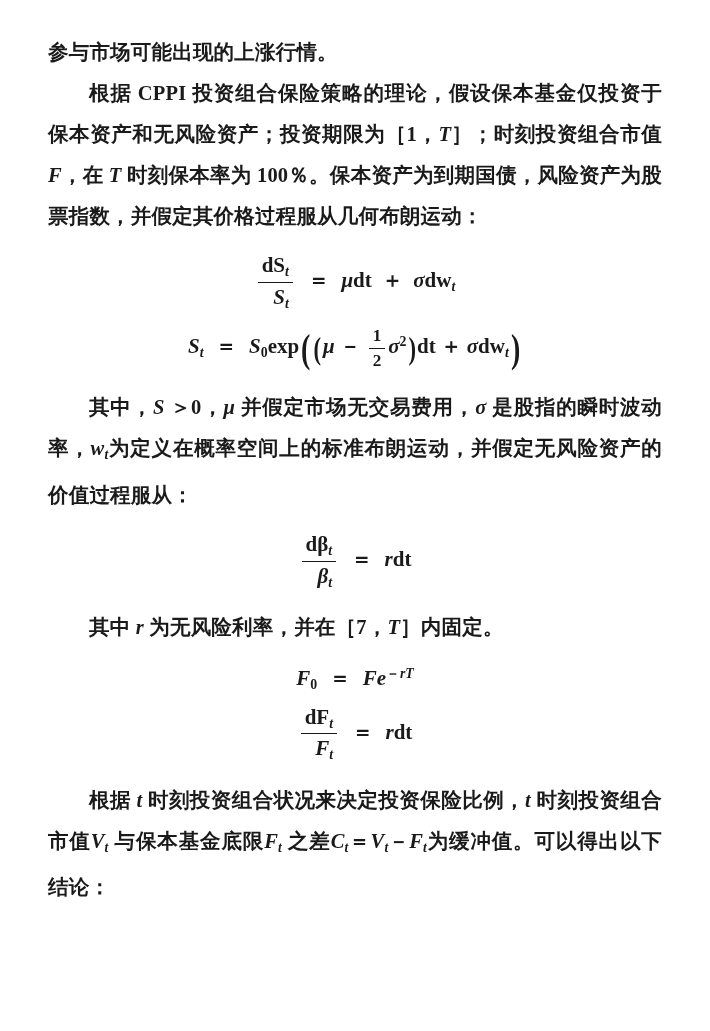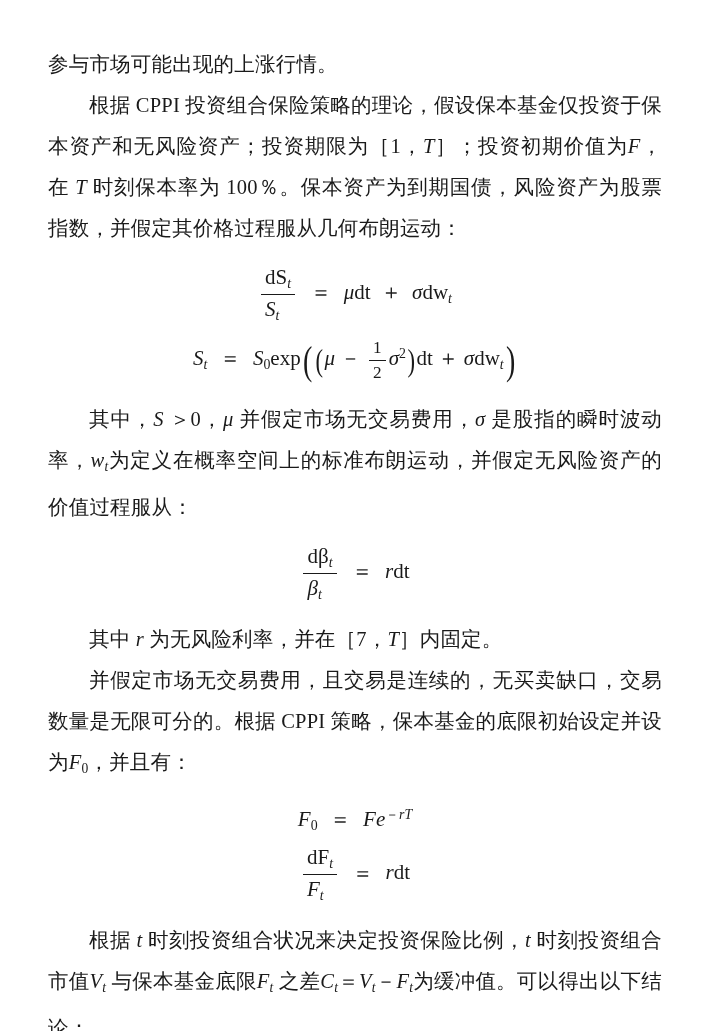--- a/index.html
+++ b/index.html
@@ -12,21 +12,22 @@
     background: #ffffff;
     font-family: "Liberation Serif", serif;
     color: #1a1a1a;
     overflow: hidden;
   }
   .page {
     position: relative;
     width: 710px;
     height: 1031px;
     box-sizing: border-box;
-    padding: 44px 48px 10px 48px;
+    padding: 32px 48px 10px 48px;
+    font-weight: bold;
   }
   .para {
     font-size: 20.5px;
     line-height: 41px;
     text-align: justify;
     text-justify: inter-ideograph;
     margin: 0;
     letter-spacing: 0.2px;
   }
   .indent {
@@ -62,21 +63,21 @@
     font-style: italic;
   }
   .supn {
     font-size: 0.66em;
     vertical-align: 0.52em;
     font-style: normal;
   }
   .frac {
     display: inline-block;
     vertical-align: middle;
-    text-align: left;
+    text-align: right;
     margin: 0 3px;
     line-height: 1.2;
   }
   .frac .num {
     display: block;
     padding: 0 4px 1px 4px;
     border-bottom: 1.2px solid #1a1a1a;
   }
   .frac .den {
     display: block;
@@ -116,21 +117,21 @@
     margin-top: 14px;
   }
 </style>
 </head>
 <body>
 
 <div class="page">
 
   <p class="para">参与市场可能出现的上涨行情。</p>
 
-  <p class="para indent"><span>根据 CPPI 投资组合保险策略的理论，假设保本基金仅投资于保本资产和无风险资产；投资期限为［1，</span><span class="mi">T</span><span>］；投资初期价值为</span><span class="mi">F</span><span>，在</span>&nbsp;<span class="mi">T</span>&nbsp;<span>时刻保本率为 100％。保本资产为到期国债，风险资产为股票指数，并假定其价格过程服从几何布朗运动：</span></p>
+  <p class="para indent"><span>根据 CPPI 投资组合保险策略的理论，假设保本基金仅投资于保本资产和无风险资产；投资期限为［1，</span><span class="mi">T</span><span>］；时刻投资组合市值</span><span class="mi">F</span><span>，在</span>&nbsp;<span class="mi">T</span>&nbsp;<span>时刻保本率为 100％。保本资产为到期国债，风险资产为股票指数，并假定其价格过程服从几何布朗运动：</span></p>
 
   <div class="math-block gap-top">
     <span class="math-line">
       <span class="frac">
         <span class="num"><span class="rm">dS</span><span class="sub">t</span></span>
         <span class="den"><span class="mi">S</span><span class="sub">t</span></span>
       </span>
       <span class="eq">＝</span>
       <span class="mi">μ</span><span class="rm">dt</span>
       <span class="op">＋</span>
@@ -152,21 +153,20 @@
         <span class="num"><span class="rm">dβ</span><span class="sub">t</span></span>
         <span class="den"><span class="mi">β</span><span class="sub">t</span></span>
       </span>
       <span class="eq">＝</span>
       <span class="mi">r</span><span class="rm">dt</span>
     </span>
   </div>
 
   <p class="para indent gap-top"><span>其中</span>&nbsp;<span class="mi">r</span>&nbsp;<span>为无风险利率，并在［7，</span><span class="mi">T</span><span>］内固定。</span></p>
 
-  <p class="para indent"><span>并假定市场无交易费用，且交易是连续的，无买卖缺口，交易数量是无限可分的。根据 CPPI 策略，保本基金的底限初始设定并设为</span><span class="mi">F</span><span class="subn">0</span><span>，并且有：</span></p>
 
   <div class="math-block gap-top">
     <span class="math-line">
       <span class="mi">F</span><span class="subn">0</span>
       <span class="eq">＝</span>
       <span class="mi">Fe</span><span class="supn">－</span><span class="sup">r</span><span class="sup">T</span>
     </span>
 
     <span class="math-line">
       <span class="frac">

